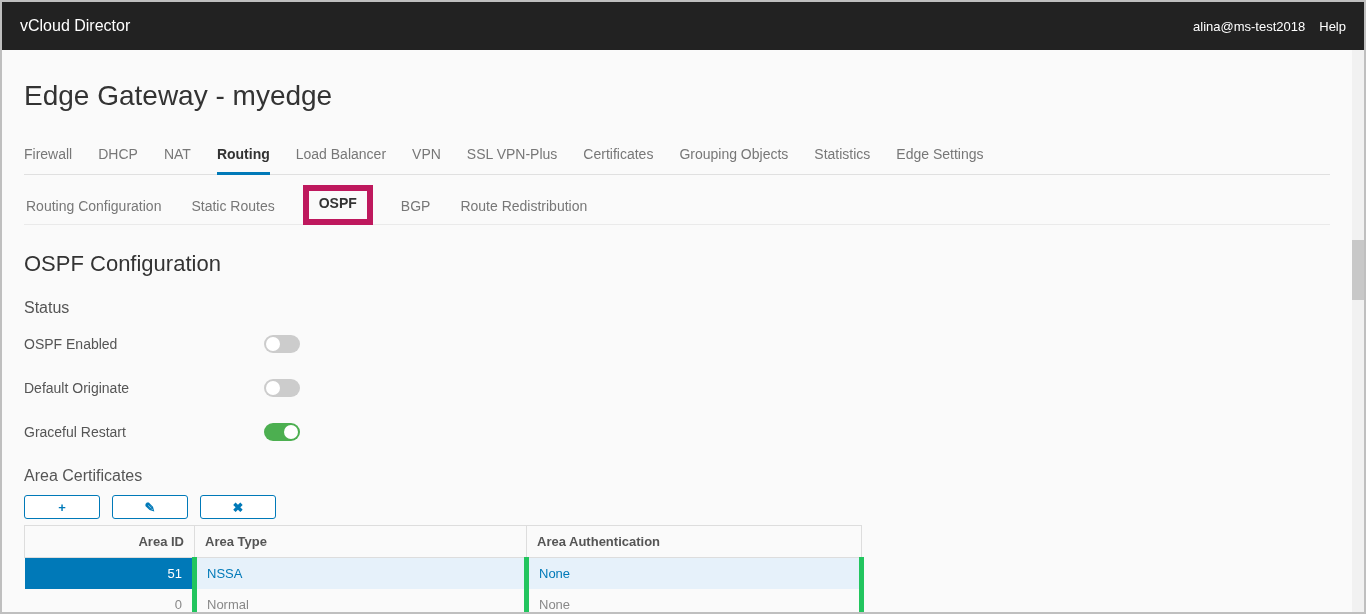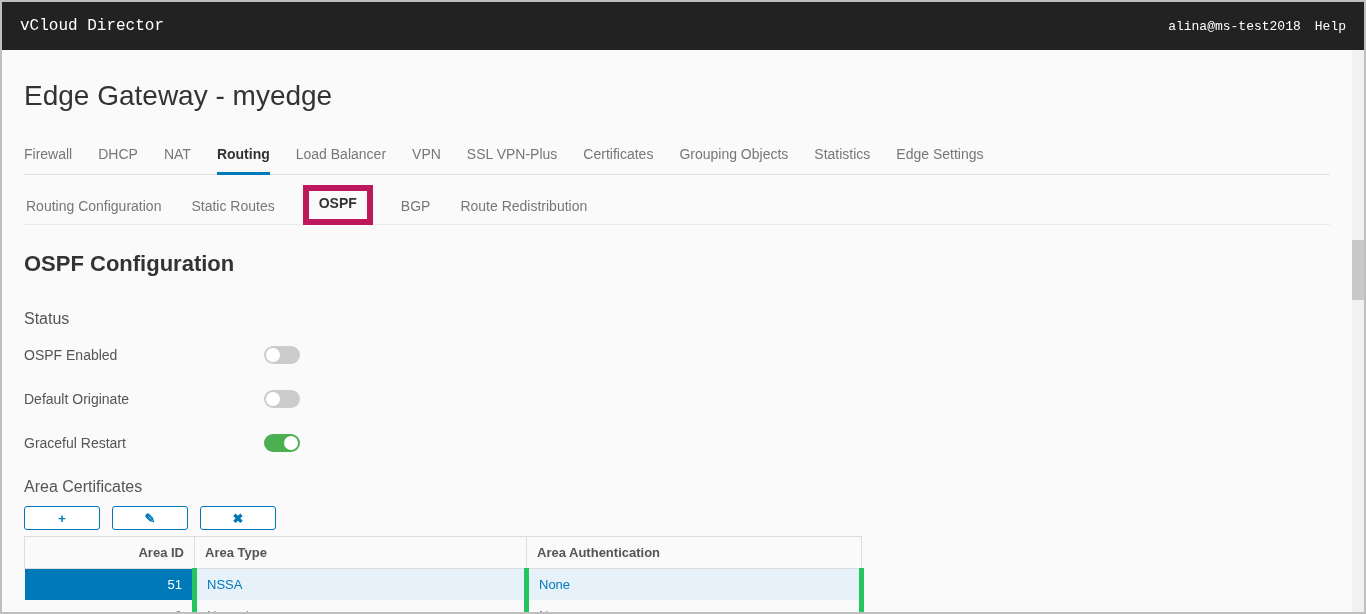--- a/index.html
+++ b/index.html
@@ -1,32 +1,32 @@
 <!DOCTYPE html>
 <html><head>
 <meta charset="utf-8">
 <style>
   * { box-sizing: border-box; margin: 0; padding: 0; }
   html, body { height: 100%; font-family: -apple-system, BlinkMacSystemFont, "Segoe UI", Helvetica, Arial, sans-serif; }
   body { background: #bfbfbf; padding: 2px; font-size: 14px; color: #595959; }
   .frame { background: #fff; width: 1362px; height: 610px; position: relative; overflow: hidden; }
-  .topbar { background: #222; height: 48px; display: flex; align-items: center; justify-content: space-between; padding: 0 18px; color: #fff; font-family: Liberation Mono, monospace; }
+  .topbar { background: #222; height: 48px; display: flex; align-items: center; justify-content: space-between; padding: 0 18px; color: #fff; }
   .brand { font-size: 16px; font-weight: 400; }
   .top-right { display: flex; gap: 14px; font-size: 13px; }
   .top-right span { cursor: pointer; }
   .content { position: absolute; top: 48px; left: 0; right: 12px; bottom: 0; background: #fafafa; overflow-y: scroll; padding: 30px 22px 6px 22px; }
   .page-title { font-size: 28px; font-weight: 300; color: #333; margin-bottom: 28px; }
   .main-tabs { display: flex; gap: 26px; border-bottom: 1px solid #e0e0e0; margin-bottom: 10px; }
   .main-tab { padding: 6px 0 10px 0; font-size: 14px; color: #777; cursor: pointer; }
   .main-tab.active { color: #333; font-weight: 600; border-bottom: 3px solid #0079b8; margin-bottom: -1px; }
   .sub-tabs { display: flex; gap: 26px; border-bottom: 1px solid #eaeaea; padding-bottom: 0; margin-bottom: 26px; align-items: flex-end; }
   .sub-tab { padding: 6px 2px 10px 2px; font-size: 14px; color: #777; cursor: pointer; }
   .sub-tab.active { color: #333; font-weight: 600; border-bottom: 3px solid #0079b8; margin-bottom: -1px; }
   .sub-tab.highlight { border: 6px solid #be185d; padding: 4px 10px 8px 10px; }
-  .section-title { font-size: 22px; font-weight: 700; color: #333; margin-bottom: 33px; }
+  .section-title { font-size: 22px; font-weight: 400; color: #333; margin-bottom: 22px; }
   .subsection { font-size: 16px; color: #555; margin-bottom: 18px; }
   .form-row { display: flex; align-items: center; margin-bottom: 26px; }
   .form-label { width: 240px; font-size: 14px; color: #555; }
   .toggle { width: 36px; height: 18px; border-radius: 18px; background: #ccc; position: relative; cursor: pointer; }
   .toggle::after { content: ""; position: absolute; width: 14px; height: 14px; border-radius: 50%; background: #fff; top: 2px; left: 2px; transition: left .1s; }
   .toggle.on { background: #4caf50; }
   .toggle.on::after { left: 20px; }
   .area-title { font-size: 16px; color: #555; margin-bottom: 10px; }
   .btn-row { display: flex; gap: 12px; margin-bottom: 6px; }
   .icon-btn { width: 76px; height: 24px; border: 1px solid #0079b8; color: #0079b8; background: #fff; border-radius: 3px; display: flex; align-items: center; justify-content: center; cursor: pointer; font-size: 13px; font-weight: bold; }

